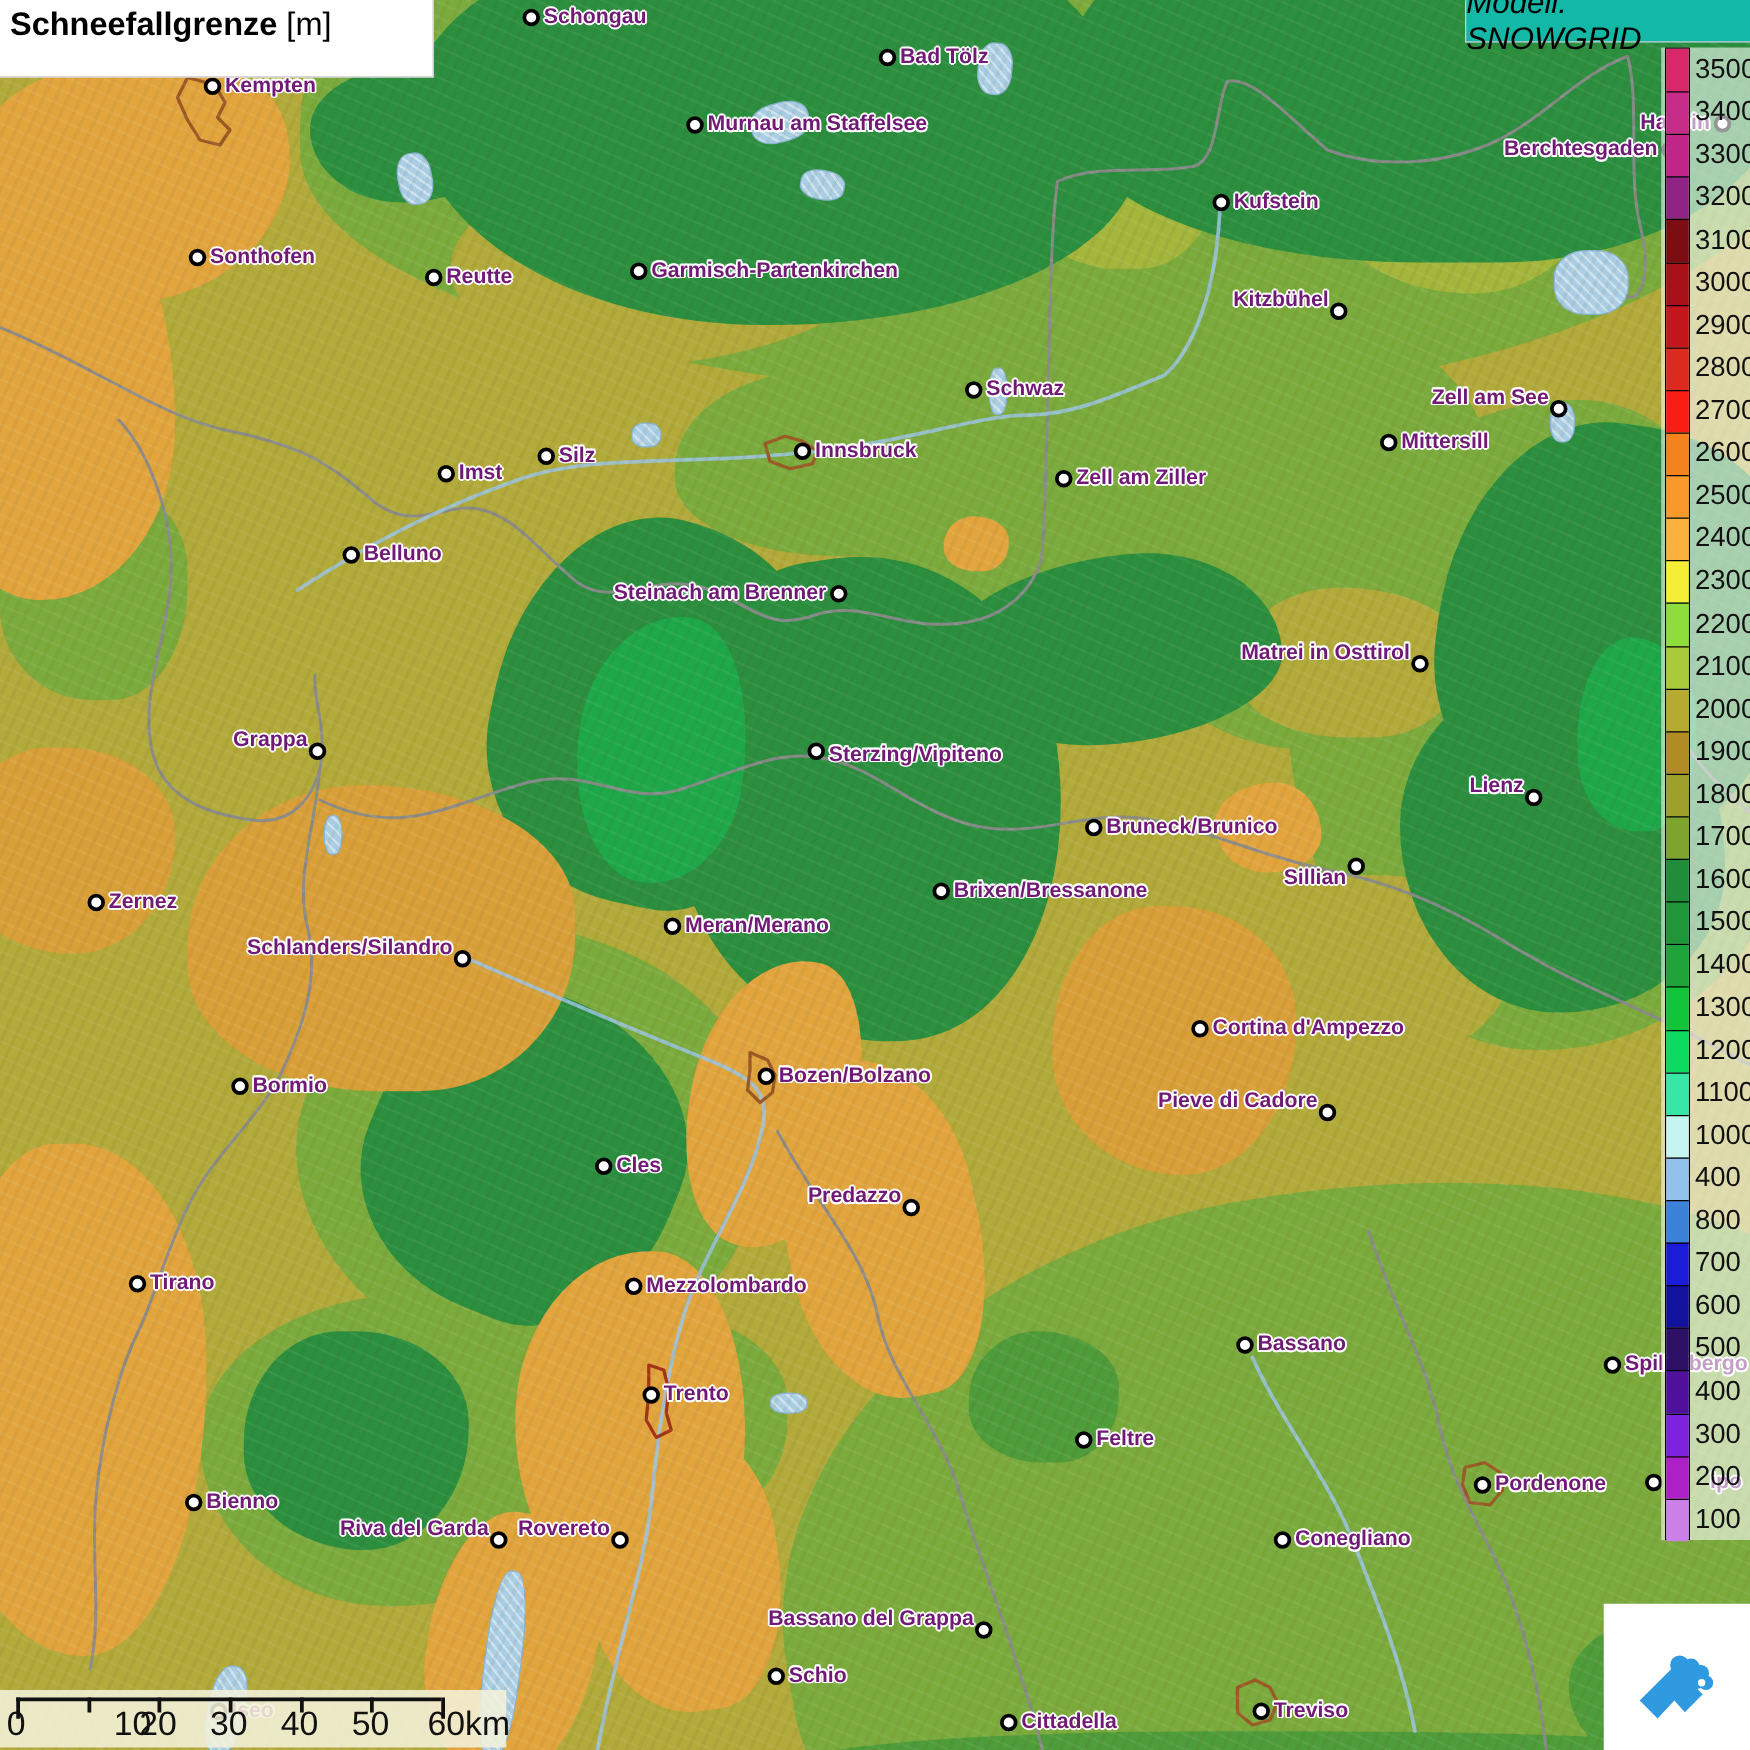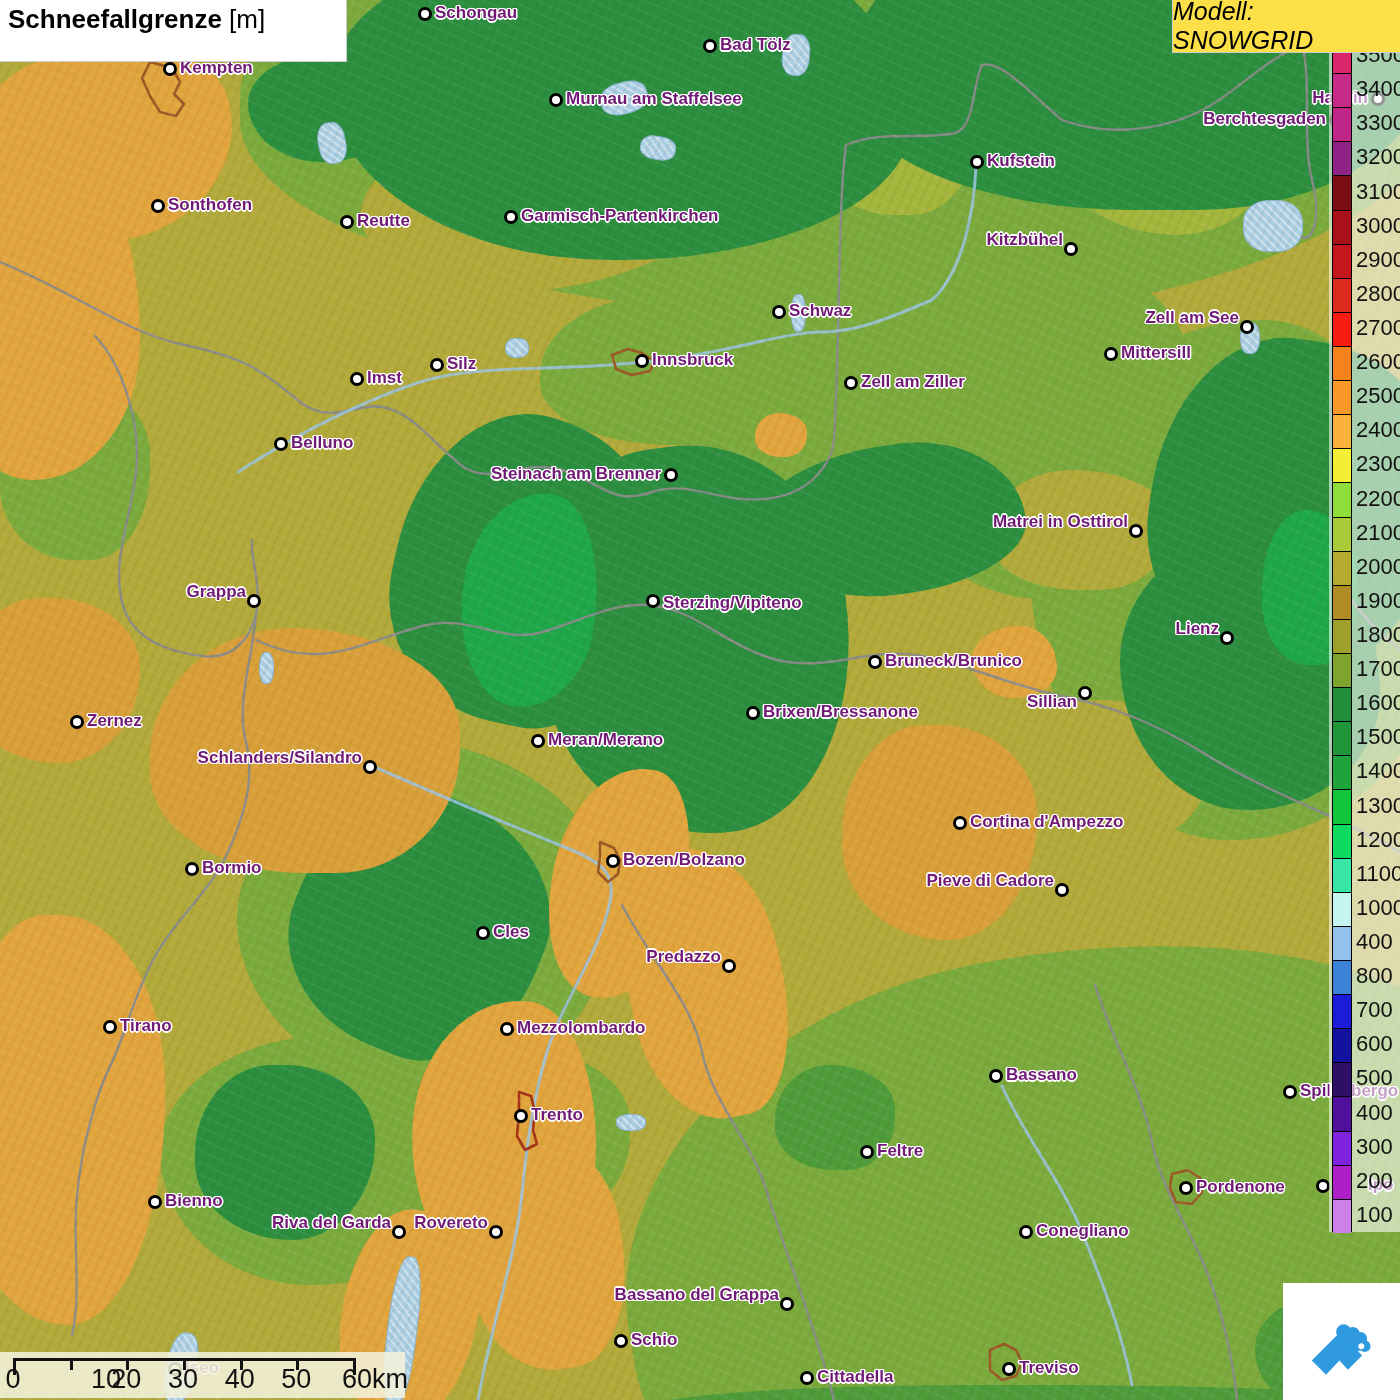--- a/index.html
+++ b/index.html
@@ -51,21 +51,21 @@
   .cseg{width:100%;border-top:1px solid #000;box-sizing:border-box;}
   .cseg:first-child{border-top:none;}
   #cbar-labels{position:absolute;left:1356px;top:38px;z-index:4;}
   .clab{position:absolute;font-size:22px;color:#111;transform:translateY(-50%);white-space:nowrap;}
   
   #title-box{position:absolute;left:0;top:0;width:347px;height:62px;background:#fff;
     z-index:5;padding:4px 0 0 8px;box-sizing:border-box;border-right:1px solid #ccc;border-bottom:1px solid #ccc;}
   #title-box .l1{font-size:26px;color:#000;}
   #title-box .l1 .main{font-weight:bold;}
   #title-box .l2{font-size:24px;font-style:italic;color:#000;margin-top:1px;}
-  #model-box{position:absolute;right:0;top:0;width:228px;height:53px;background:#fde047;z-index:5;
+  #model-box{position:absolute;right:0;top:0;width:228px;height:34px;background:#14b8a6;z-index:5;
     display:flex;align-items:center;justify-content:flex-end;padding-right:3px;box-sizing:border-box;
     font-size:25px;font-style:italic;color:#000;border-left:1px solid #ccc;border-bottom:1px solid #ccc;}
   #geos-box{position:absolute;left:1192px;top:1283px;width:89px;height:117px;background:#fff;z-index:5;
     text-align:center;box-sizing:border-box;}
   #geos-box .g1{font-size:17px;font-weight:bold;color:#26404b;line-height:1.05;margin-top:1px;}
   #geos-box .g2{font-size:15px;color:#26404b;}
   #blue-box{position:absolute;left:1283px;top:1283px;width:117px;height:117px;background:#fff;z-index:5;
     display:flex;align-items:center;justify-content:center;}
 </style>
 </head>

